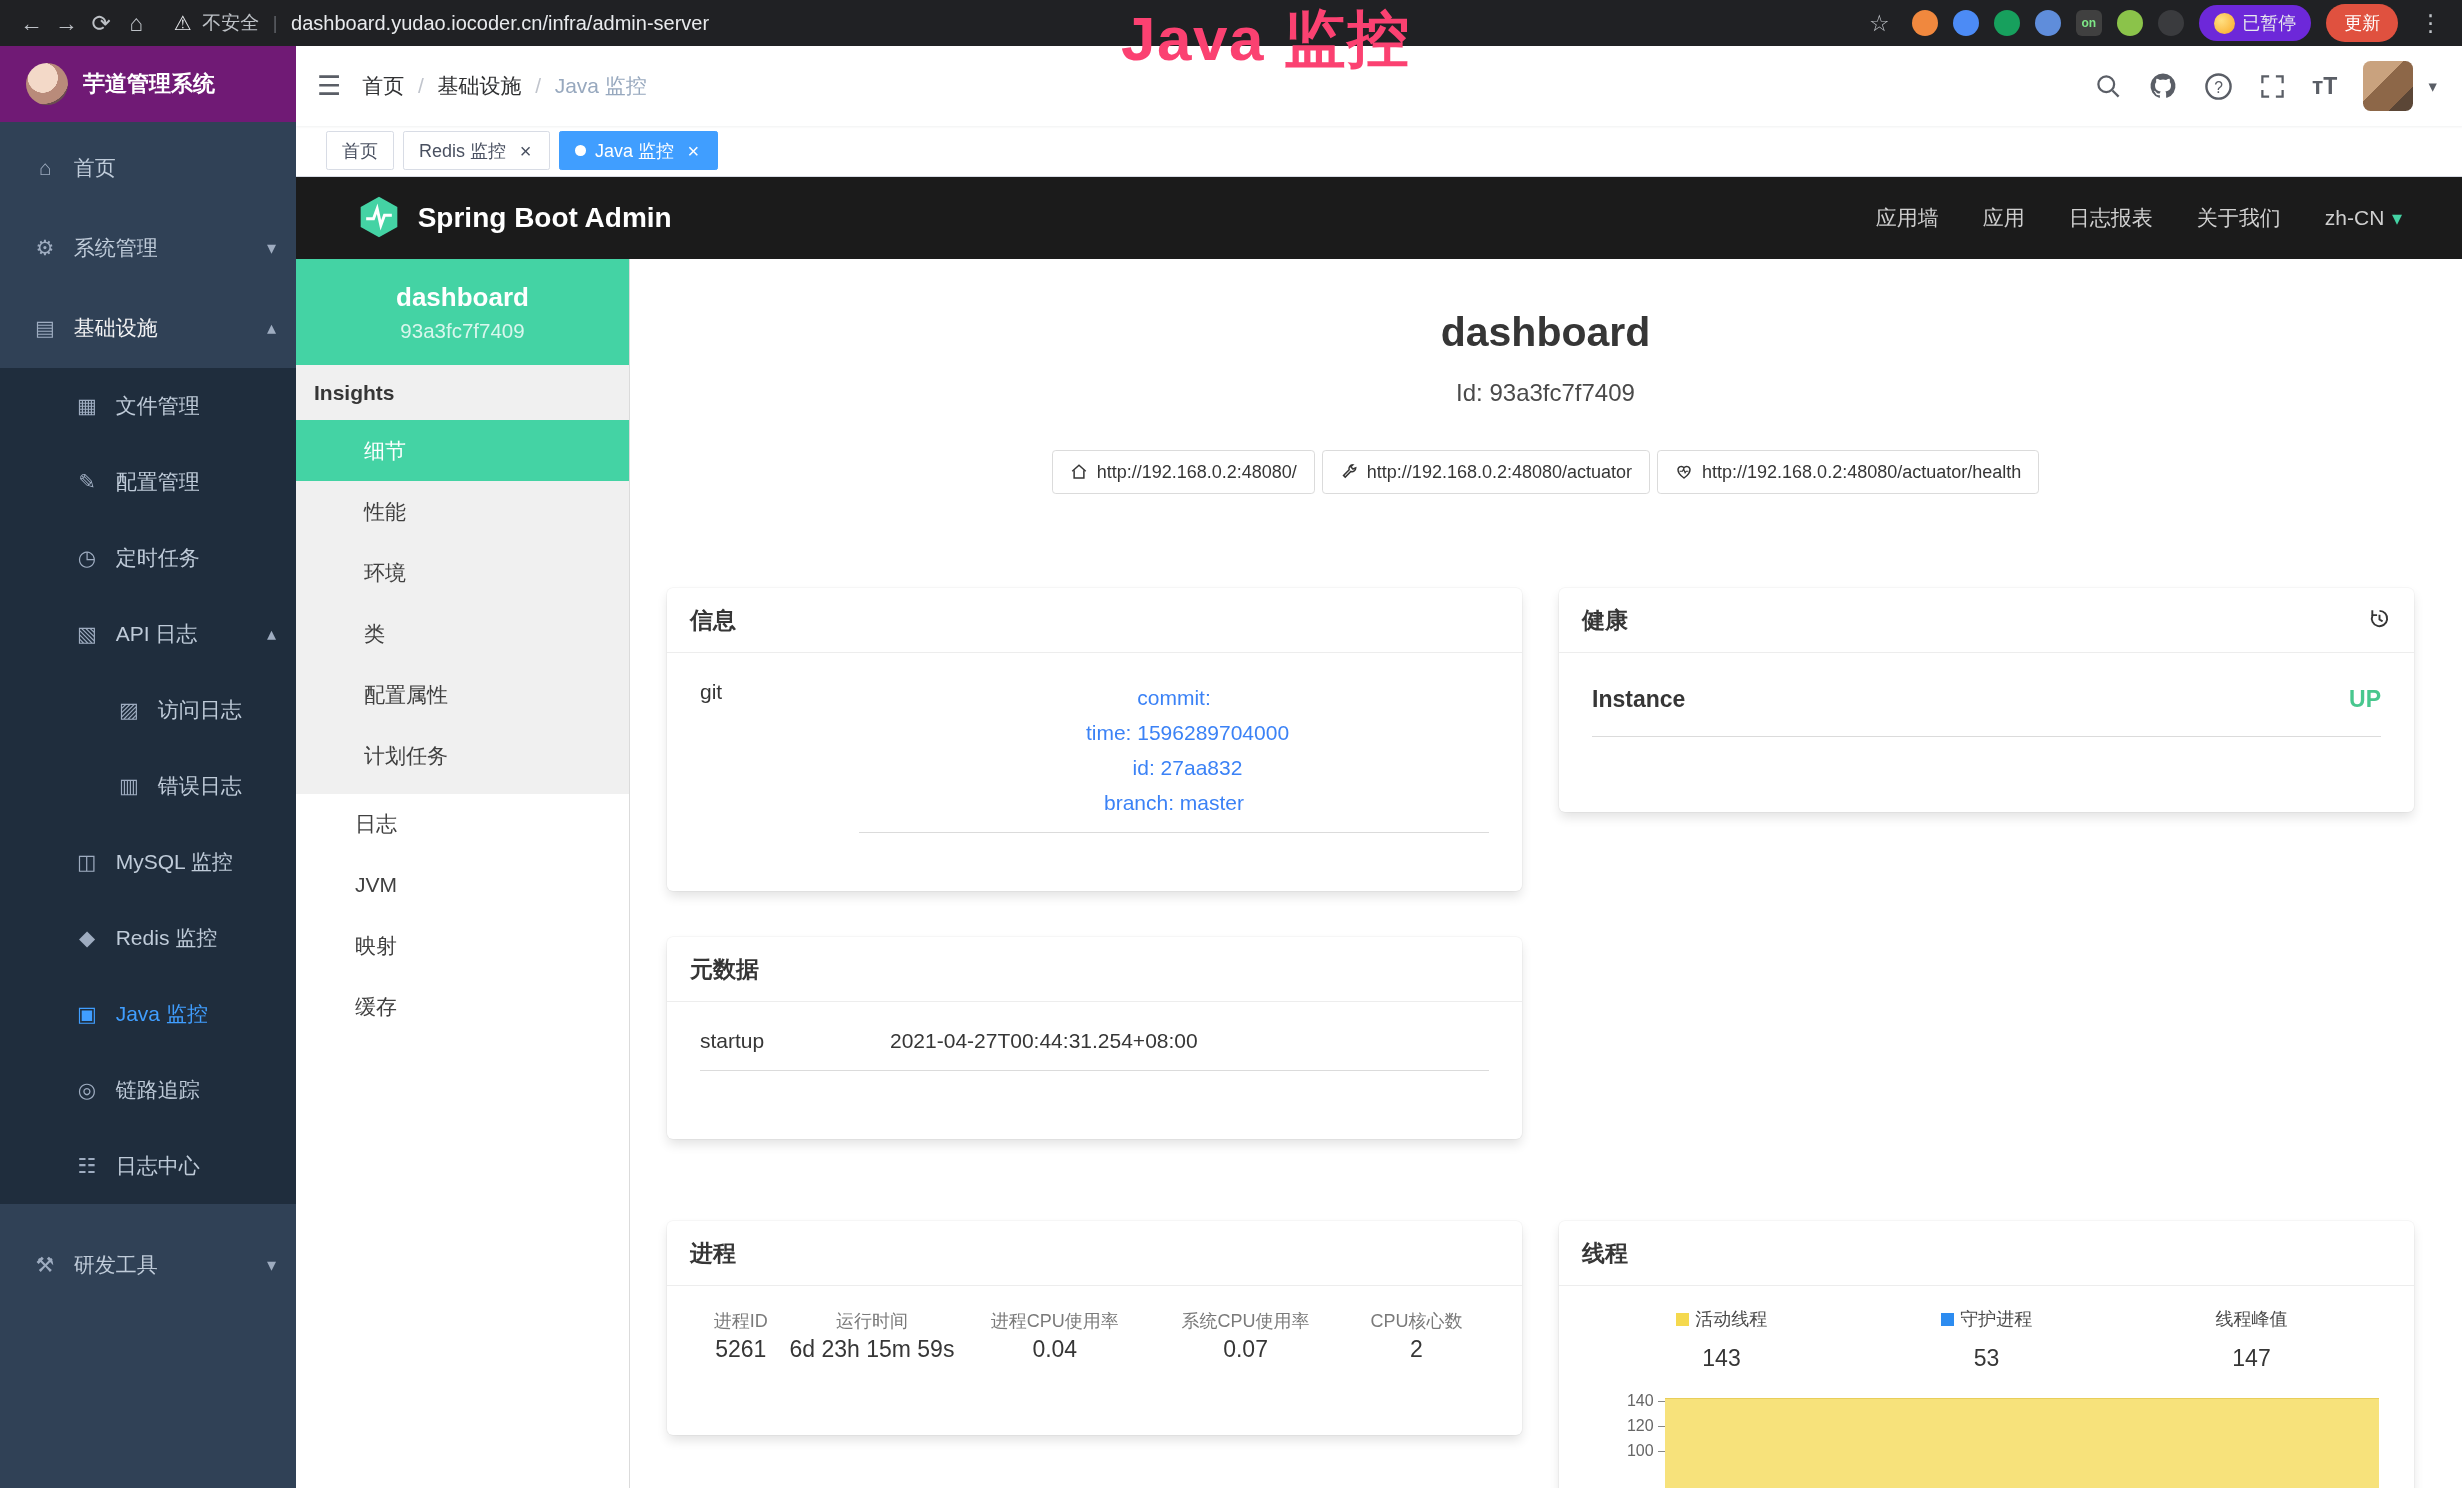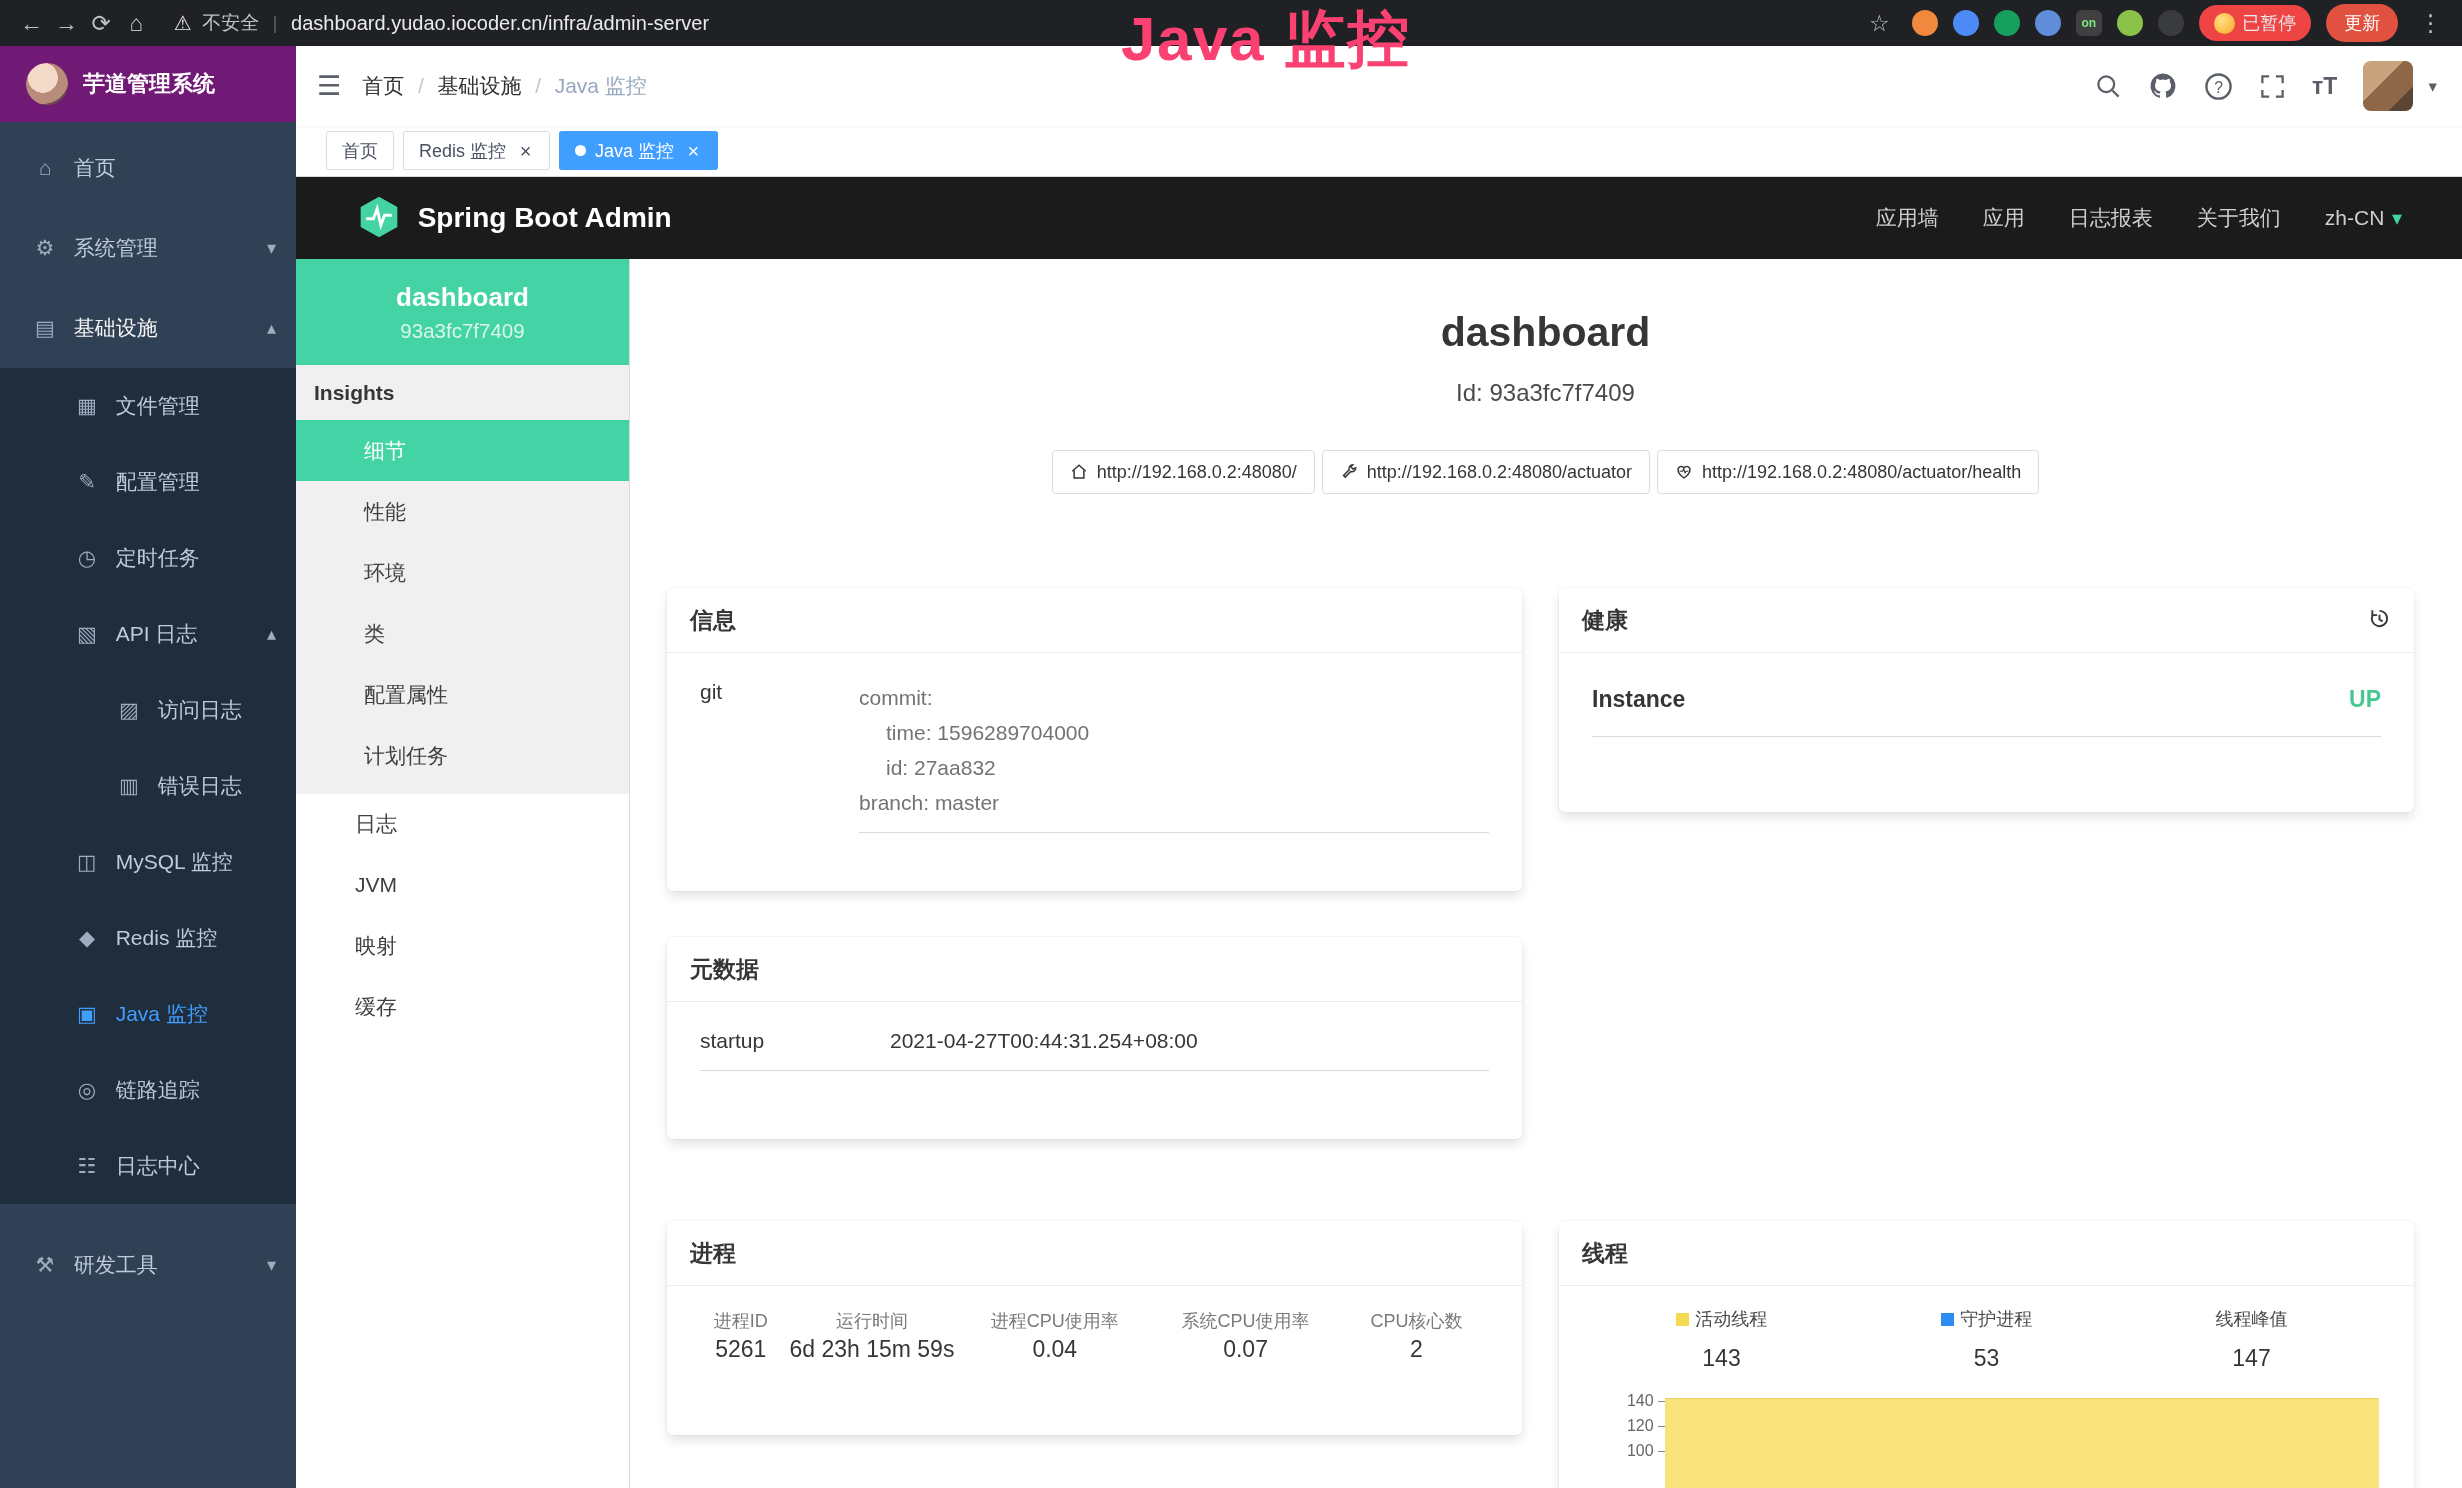--- a/index.html
+++ b/index.html
@@ -12,21 +12,21 @@
     display:flex;align-items:center;color:#e8eaed;padding:0 13.7px;z-index:30;}
   .chrome-ic{width:35px;text-align:center;font-size:23px;color:#bdc1c6;cursor:pointer;flex:none;}
   .url-area{display:flex;align-items:center;margin-left:20px;gap:10.6px;min-width:0;}
   .url-warn-tri{color:#e8eaed;font-size:20px;}
   .url-warn-txt{color:#bdc1c6;font-size:19px;}
   .url-sep{color:#5f6368;font-size:18px;margin:0 3px;}
   .url-text{color:#e8eaed;font-size:20px;white-space:nowrap;}
   .chrome-right{margin-left:auto;display:flex;align-items:center;gap:15px;}
   .ext{width:26px;height:26px;border-radius:50%;display:inline-flex;align-items:center;justify-content:center;flex:none;}
   .ext-on{border-radius:6px;background:#404040;color:#7ee787;font-size:12px;font-weight:700;}
-  .pill-paused{display:inline-flex;align-items:center;gap:7.6px;background:#ef4444;border-radius:758px;
+  .pill-paused{display:inline-flex;align-items:center;gap:7.6px;background:#6d28d9;border-radius:758px;
     padding:6px 15px;font-size:18px;color:#e8eaed;}
   .emoji-dot{width:21px;height:21px;border-radius:50%;background:radial-gradient(circle at 35% 35%,#ffe082,#f9a825);}
   .pill-update{background:#e0513f;color:#fff;font-size:18px;border-radius:758px;padding:6.8px 18px;}
 
   
   .app-sidebar{position:absolute;left:0;top:46px;width:296px;height:1443px;background:#304156;z-index:10;}
   .logo-row{height:76px;display:flex;align-items:center;gap:15px;padding-left:26px;background:#701a75;}
   .logo-avatar{width:42px;height:42px;border-radius:50%;flex:none;
     background:radial-gradient(circle at 40% 35%,#f3d9c8 0 40%,#b98b7a 41% 70%,#6b4f4f 71%);}
   .logo-title{color:#fff;font-size:22px;font-weight:700;white-space:nowrap;}
@@ -105,21 +105,21 @@
     box-shadow:0 6px 12px -1.5px rgba(10,10,10,.12),0 0 0 0.8px rgba(10,10,10,.04);}
   .card-head{display:flex;align-items:center;justify-content:space-between;
     padding:16.7px 23px;border-bottom:0.8px solid #ededed;}
   .card-title{font-size:23px;font-weight:700;color:#363636;}
   .card-body{padding:27px 33px;}
 
   .card-info{left:38px;top:329px;width:855px;height:303px;}
   .kv{display:flex;}
   .kv-key{width:159px;font-size:21px;color:#363636;flex:none;}
   .kv-val{flex:1;border-bottom:0.8px solid #dbdbdb;padding-bottom:12px;}
-  .kv-line{font-size:21px;color:#737373;line-height:35px;}
+  .kv-line{font-size:21px;color:#3b82f6;line-height:35px;text-align:center;}
   .kv-line.ind{padding-left:27px;}
 
   .card-health{left:930px;top:329px;width:855px;height:224px;}
   .card-health .card-body{padding:33px 33px;}
   .health-row{display:flex;align-items:center;justify-content:space-between;
     border-bottom:0.8px solid #dbdbdb;padding-bottom:23px;}
   .health-name{font-size:23px;font-weight:700;color:#363636;}
   .health-status{font-size:23px;font-weight:700;color:#48c78e;}
 
   .card-meta{left:38px;top:678px;width:855px;height:202px;}

